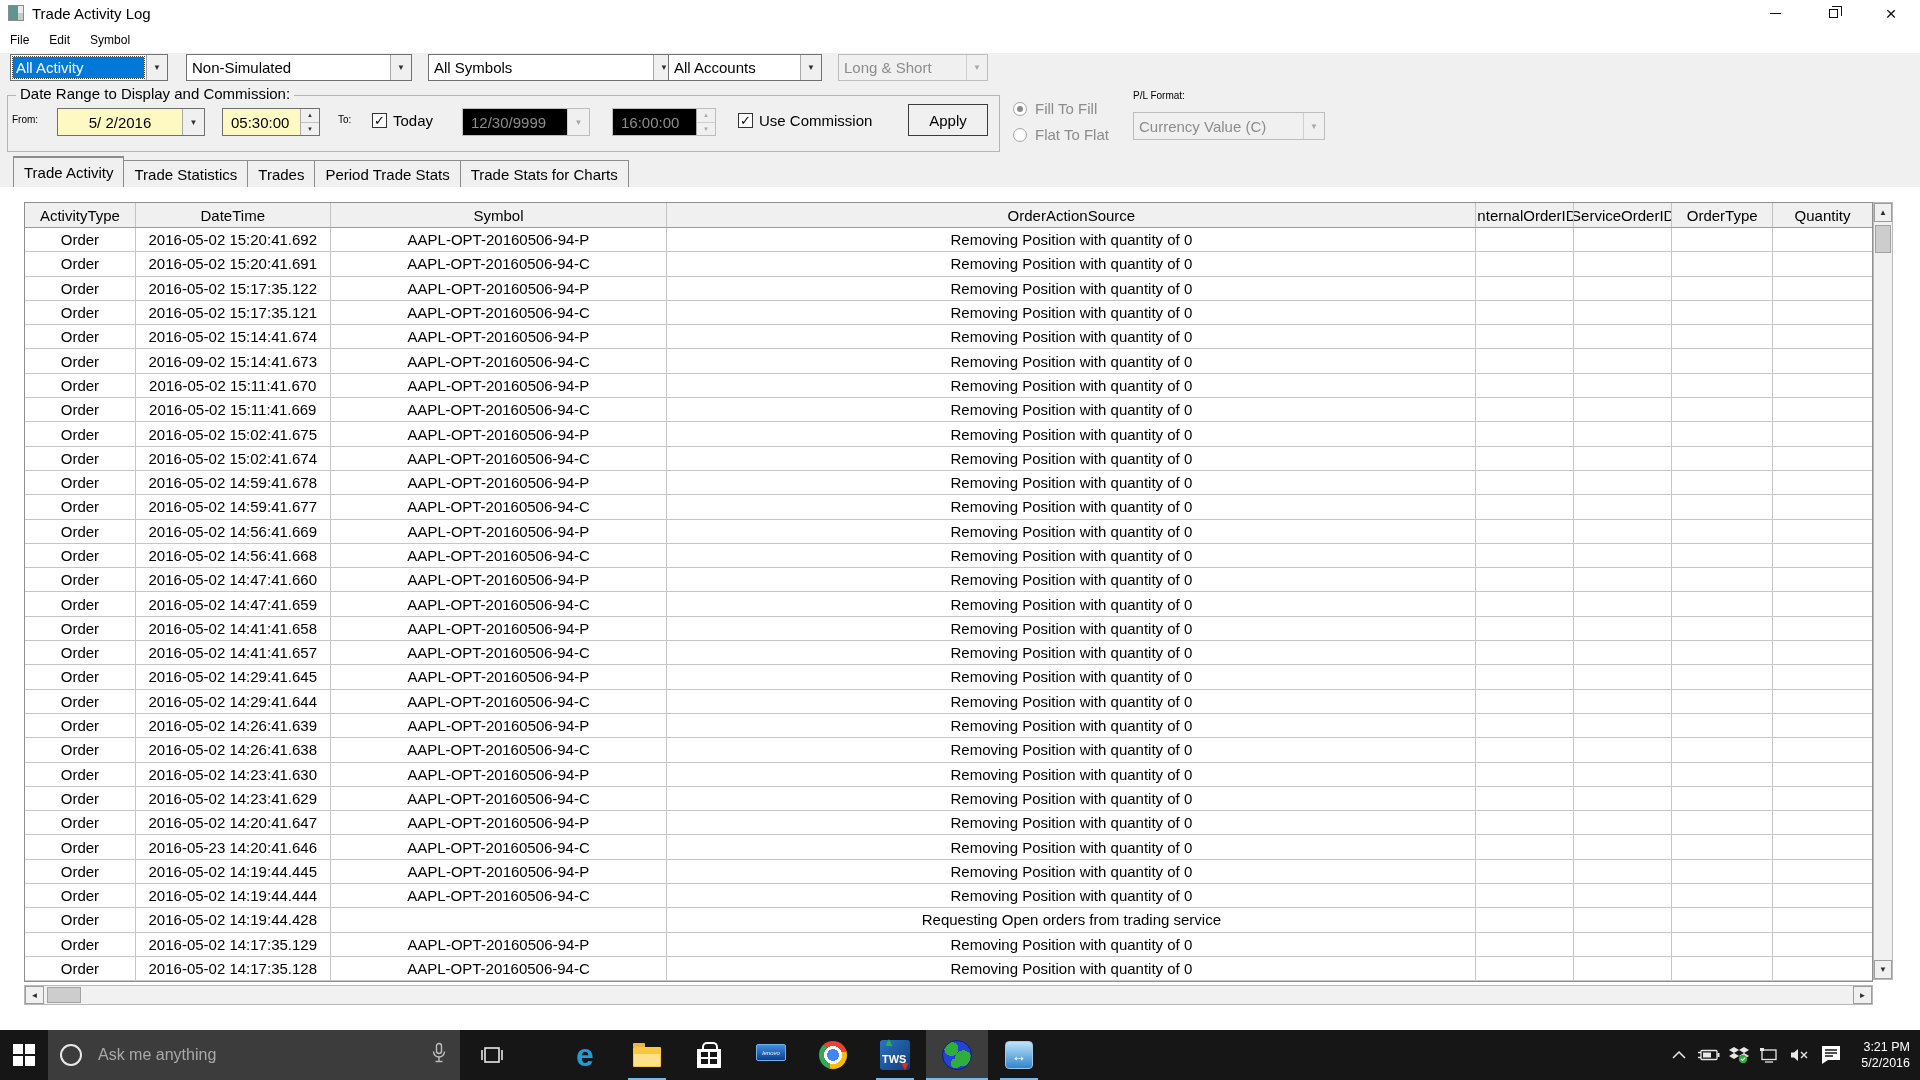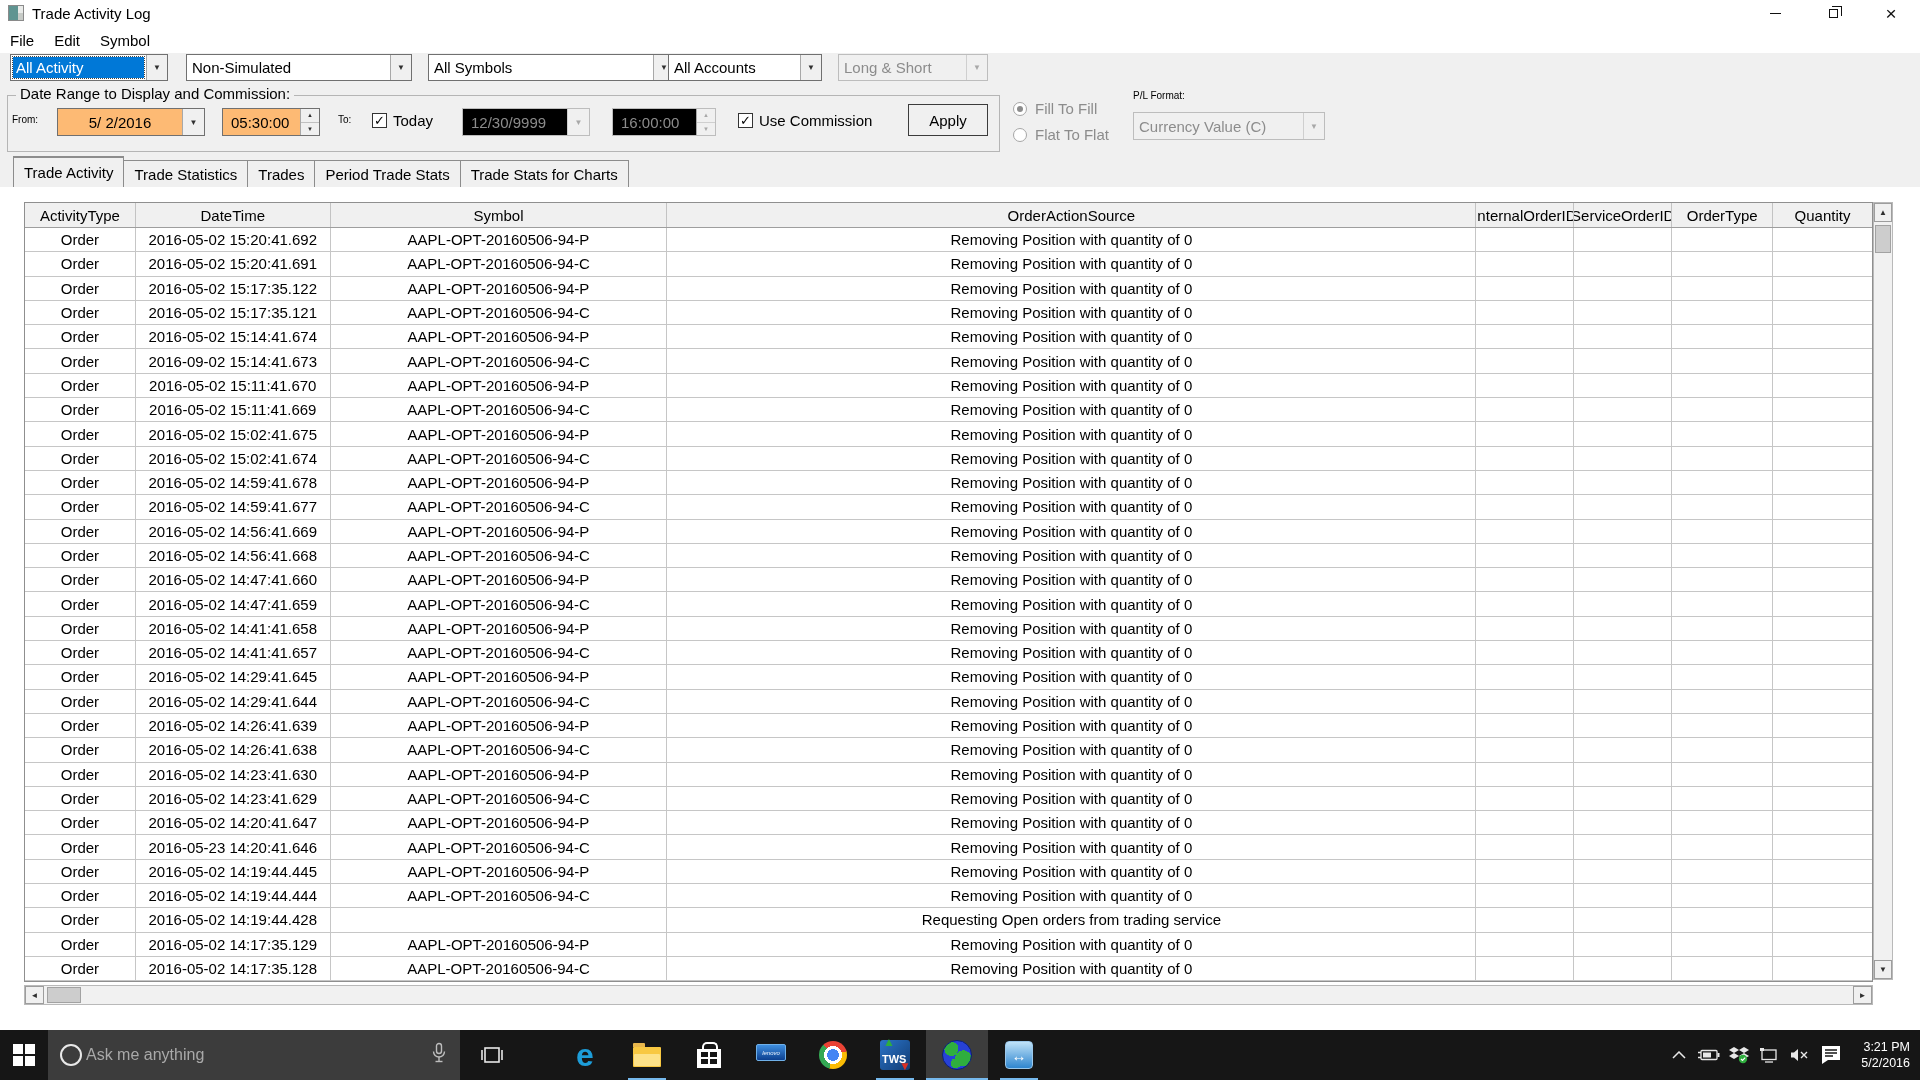--- a/index.html
+++ b/index.html
@@ -13,36 +13,36 @@
   .titlebar .title { position:absolute; left:32px; top:5px; font-size:15px; color:#000; }
   .winbtns { position:absolute; right:0; top:0; height:27px; display:flex; }
   .winbtn { width:58px; height:27px; display:flex; align-items:center; justify-content:center; color:#111; }
   .glyph-min { width:11px; height:1px; background:#111; display:block; }
   .glyph-restore { width:9px; height:9px; border:1px solid #111; position:relative; background:#fff; display:block; }
   .glyph-restore::before { content:""; position:absolute; left:2px; top:-4px; width:9px; height:9px; border:1px solid #111; border-bottom:none; border-left:none; }
   .glyph-close { font-size:19px; font-weight:400; line-height:1; }
 
   
   .menubar { position:absolute; left:0; top:27px; width:1920px; height:26px; background:#fff; display:flex; align-items:center; }
-  .menu-item { padding:0 10px; font-size:15px; color:#000; height:100%; display:flex; align-items:center; }
+  .menu-item { padding:0 10px; font-size:12px; color:#000; height:100%; display:flex; align-items:center; }
 
   
   .combo { position:absolute; height:27px; background:#fff; border:1px solid #707070; display:flex; align-items:stretch; font-size:15px; }
   .combo .txt { flex:1; display:flex; align-items:center; padding:0 5px; white-space:nowrap; overflow:hidden; }
   .combo .arrowbtn { width:21px; display:flex; align-items:center; justify-content:center; background:#f0f0f0; border-left:1px solid #a8a8a8; font-size:8px; color:#303030; }
   .combo.selected .txt { background:#0078d7; color:#fff; margin:2px; padding:0 3px; outline:1px dotted #444; }
   .combo.disabled { background:#f0f0f0; border-color:#bdbdbd; }
   .combo.disabled .txt { color:#8c8c8c; }
   .combo.disabled .arrowbtn { color:#a8a8a8; border-left-color:#cfcfcf; }
 
   
   .groupbox { position:absolute; left:7px; top:95px; width:993px; height:57px; border:1px solid #b5b5b5; }
   .groupbox-label { position:absolute; left:8px; top:-11px; background:#f0f0f0; padding:0 4px; font-size:15px; color:#000; }
   .fld-label { position:absolute; font-size:10px; color:#000; top:114px; }
-  .field { position:absolute; top:108px; height:28px; background:#fdba74; border:1px solid #707070; display:flex; align-items:stretch; font-size:15px; }
+  .field { position:absolute; top:108px; height:28px; background:#fef9c3; border:1px solid #707070; display:flex; align-items:stretch; font-size:15px; }
   .field .txt { flex:1; display:flex; align-items:center; padding:0 8px; white-space:nowrap; }
   .field .droparrow { width:22px; display:flex; align-items:center; justify-content:center; font-size:8px; color:#303030; background:#f0f0f0; border-left:1px solid #a8a8a8; }
   .field .spinbtns { width:19px; display:flex; flex-direction:column; border-left:1px solid #a8a8a8; }
   .field .spinbtns span { flex:1; display:flex; align-items:center; justify-content:center; font-size:6px; color:#303030; background:#f0f0f0; }
   .field .spinbtns span:first-child { border-bottom:1px solid #c0c0c0; }
   .field.disabled { background:#000000; border-color:#bdbdbd; }
   .field.disabled .txt { color:#8c8c8c; }
   .field.disabled .droparrow, .field.disabled .spinbtns span { color:#a8a8a8; background:#f0f0f0; border-color:#cfcfcf; }
 
   .checkline { position:absolute; top:112px; display:flex; align-items:center; gap:6px; font-size:15px; color:#000; }
@@ -75,21 +75,21 @@
   .hscroll .arr { position:absolute; top:0; width:19px; height:18px; background:#f0f0f0; border:1px solid #9d9d9d; display:flex; align-items:center; justify-content:center; font-size:8px; color:#2f2f2f; }
   .hscroll .thumb { position:absolute; left:22px; top:1px; width:34px; height:16px; background:#cdcdcd; border:1px solid #a2a2a2; }
 
   
   .taskbar { position:absolute; left:0; top:1030px; width:1920px; height:50px; background:#161616; }
   .start { position:absolute; left:0; top:0; width:48px; height:50px; display:flex; align-items:center; justify-content:center; }
   .winlogo { display:grid; grid-template-columns:10px 10px; grid-template-rows:10px 10px; gap:2px; }
   .winlogo span { background:#fff; }
   .searchbox { position:absolute; left:48px; top:0; width:412px; height:50px; background:#3c3c3c; display:flex; align-items:center; }
   .cortana { width:22px; height:22px; border:2px solid #e8e8e8; border-radius:50%; margin-left:12px; }
-  .searchtext { margin-left:4px; font-size:16px; color:#a9a9a9; flex:1; }
+  .searchtext { margin-left:16px; font-size:16px; color:#a9a9a9; flex:1; }
   .micicon { margin-right:12px; }
   .taskview { position:absolute; left:466px; top:0; width:52px; height:50px; display:flex; align-items:center; justify-content:center; }
 
   .appslot { position:absolute; top:0; width:62px; height:50px; display:flex; align-items:center; justify-content:center; }
   .appslot.running::after { content:""; position:absolute; left:12px; right:12px; bottom:0; height:2px; background:#76b9ed; }
   .appslot.active { background:#3d3d3d; }
   .appslot.active::after { left:0; right:0; }
 
   .icon-edge { font-size:32px; font-weight:bold; color:#1d9dd9; line-height:1; }
   .icon-folder { position:relative; width:28px; height:20px; background:#f8c842; border-radius:1px; margin-top:4px; }

